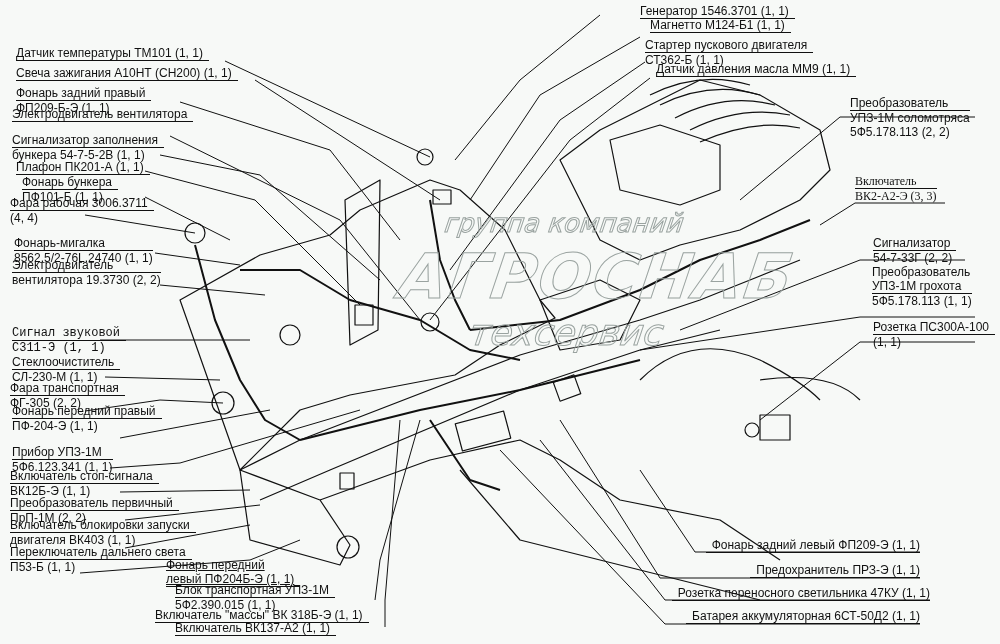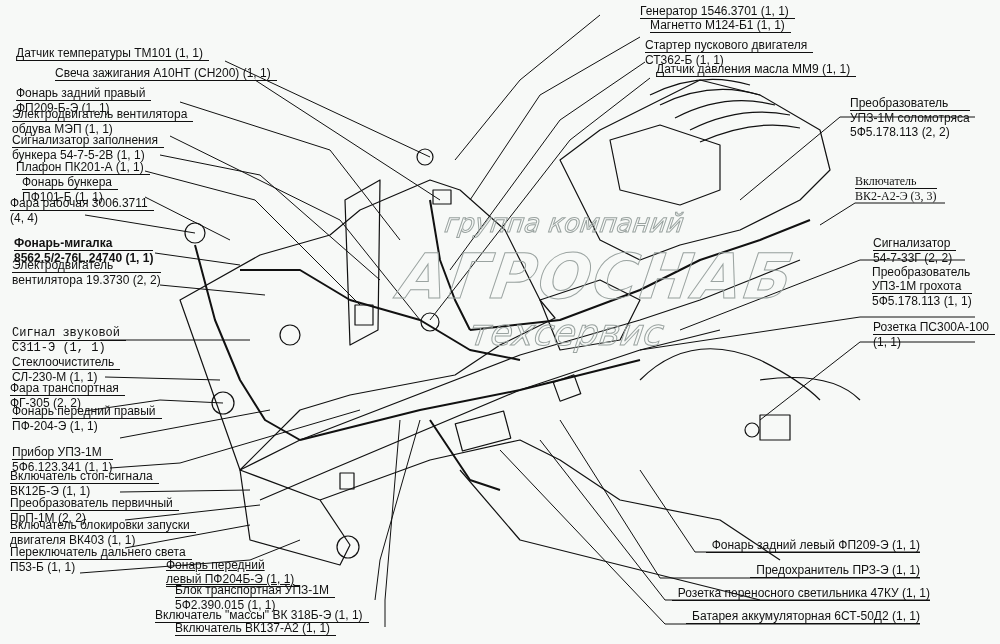--- a/index.html
+++ b/index.html
@@ -90,47 +90,46 @@
   </g>
 </svg>
 
 <div class="wm" style="left:445px; top:208px; font-size:26px; transform:skewX(-8deg);">группа компаний</div>
 <div class="wm" style="left:400px; top:240px; font-size:62px; font-weight:bold; transform:skewX(-8deg); letter-spacing:2px;">АГРОСНАБ</div>
 <div class="wm" style="left:470px; top:312px; font-size:36px; transform:skewX(-8deg);">техсервис</div>
 
 <div class="lbl" style="left:16px; top:46px;">
   <span class="u">Датчик температуры ТМ101 (1, 1)</span>
   </div>
-<div class="lbl" style="left:16px; top:66px;margin-left:39px;">
+<div class="lbl" style="left:16px; top:66px;">
   <span class="u">Свеча зажигания А10НТ (СН200) (1, 1)</span>
   </div>
 <div class="lbl" style="left:16px; top:86px;">
   <span class="u">Фонарь задний правый</span>
   <span>ФП209-Б-Э (1, 1)</span>
   </div>
 <div class="lbl" style="left:12px; top:107px;">
   <span class="u">Электродвигатель вентилятора</span>
-  <span>обдува МЭП (1, 1)</span>
   </div>
 <div class="lbl" style="left:12px; top:133px;">
   <span class="u">Сигнализатор заполнения</span>
   <span>бункера 54-7-5-2В (1, 1)</span>
   </div>
 <div class="lbl" style="left:16px; top:160px;">
   <span class="u">Плафон ПК201-А (1, 1)</span>
   </div>
 <div class="lbl" style="left:22px; top:175px;">
   <span class="u">Фонарь бункера</span>
   <span>ПФ101-Б (1, 1)</span>
   </div>
 <div class="lbl" style="left:10px; top:196px;">
   <span class="u">Фара рабочая 3006.3711</span>
   <span>(4, 4)</span>
   </div>
-<div class="lbl" style="left:14px; top:236px;font-weight:bold;">
+<div class="lbl" style="left:14px; top:236px;">
   <span class="u">Фонарь-мигалка</span>
   <span>8562.5/2-76L.24740 (1, 1)</span>
   </div>
 <div class="lbl" style="left:12px; top:258px;">
   <span class="u">Электродвигатель</span>
   <span>вентилятора 19.3730 (2, 2)</span>
   </div>
 <div class="lbl" style="left:12px; top:326px;font-family:Liberation Mono, monospace;">
   <span class="u">Сигнал звуковой</span>
   <span>С311-Э (1, 1)</span>

